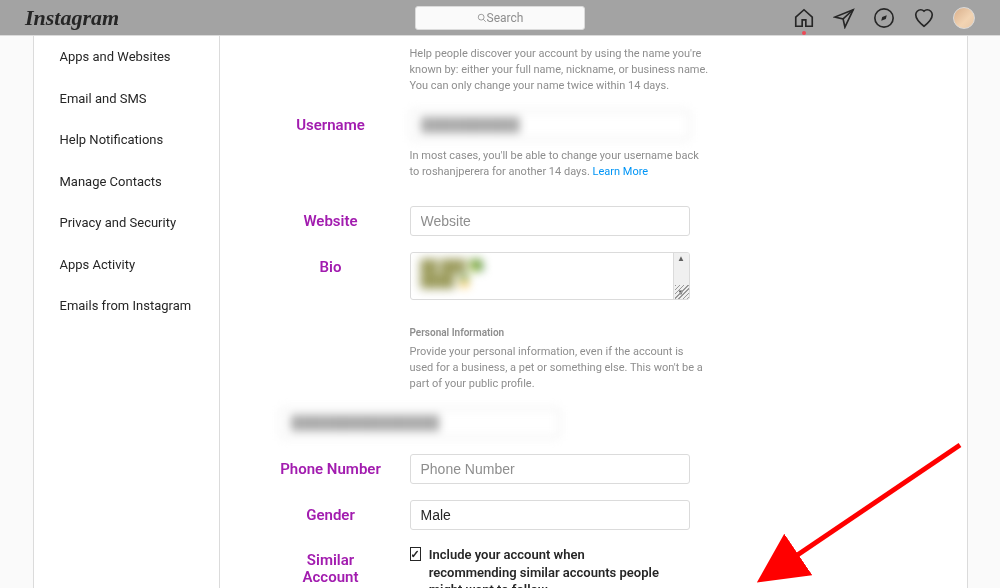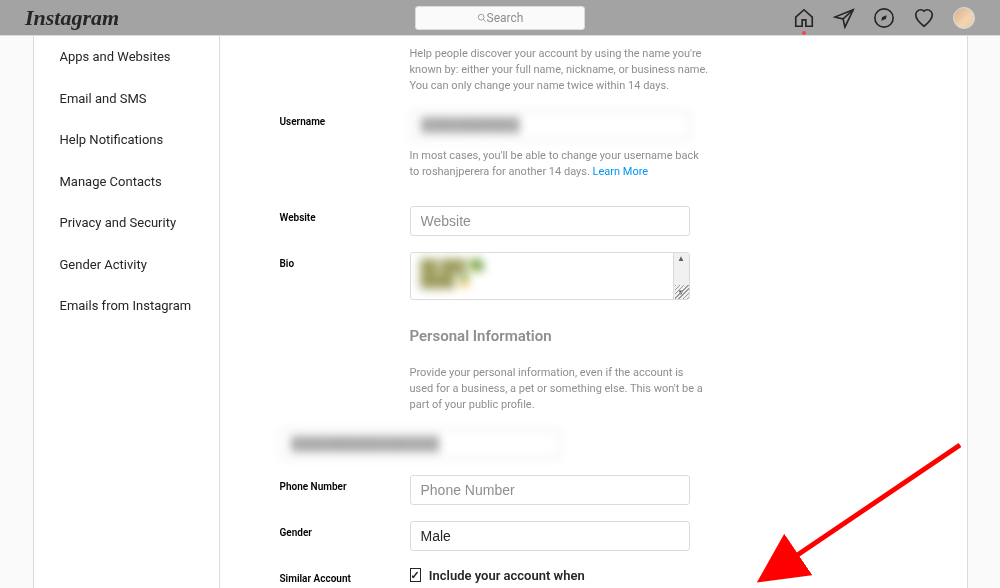--- a/index.html
+++ b/index.html
@@ -92,26 +92,26 @@
       flex: 1;
       padding: 0 40px 40px 60px;
     }
     .row {
       display: flex;
       align-items: flex-start;
       margin-top: 16px;
     }
     .row-label {
       width: 130px;
-      text-align: left;
+      text-align: center;
       padding-right: 28px;
       padding-top: 6px;
       font-weight: 600;
-      font-size: 10px;
-      color: #000000;
+      font-size: 15px;
+      color: #a21caf;
     }
     .row-field {
       flex: 1;
       max-width: 335px;
     }
     .help-block {
       max-width: 300px;
       font-size: 11px;
       line-height: 1.45;
       color: #8e8e8e;
@@ -152,23 +152,23 @@
       position: absolute; right:0; top:0; bottom:0; width:16px;
       background: #f0f0f0; border-left:1px solid #dbdbdb;
       display:flex; flex-direction:column; justify-content:space-between; align-items:center;
     }
     .bio-arr { font-size:8px; color:#606060; line-height:10px; padding:1px 0;}
     .bio-grip { position:absolute; right:0; bottom:0; width:14px; height:14px;
       background: repeating-linear-gradient(135deg,#999 0 1px, transparent 1px 3px);
     }
     .section-title {
       font-weight: 600;
-      font-size: 15px;
+      font-size: 10px;
       color: #8e8e8e;
-      margin-bottom: 18px;
+      margin-bottom: 4px;
     }
     .checkbox-row {
       display: flex;
       align-items: flex-start;
       gap: 8px;
       max-width: 260px;
     }
     .checkbox-mark {
       width: 14px; height: 14px; border: 1px solid #262626; display:flex; align-items:center; justify-content:center; font-size:11px; font-weight:bold; margin-top:1px;
     }
@@ -228,21 +228,21 @@
   </div>
 </div>
 
 <div class="container">
   <div class="sidebar">
     <div class="sidebar-item">Apps and Websites</div>
     <div class="sidebar-item">Email and SMS</div>
     <div class="sidebar-item">Help Notifications</div>
     <div class="sidebar-item">Manage Contacts</div>
     <div class="sidebar-item">Privacy and Security</div>
-    <div class="sidebar-item">Gender Activity</div>
+    <div class="sidebar-item">Apps Activity</div>
     <div class="sidebar-item">Emails from Instagram</div>
   </div>
 
   <div class="main">
 
     <div class="row" style="margin-top:10px;">
       <div class="row-label"></div>
       <div class="row-field help-block">
         <div>Help people discover your account by using the name you're known by: either your full name, nickname, or business name.</div>
         <div style="">You can only change your name twice within 14 days.</div>

